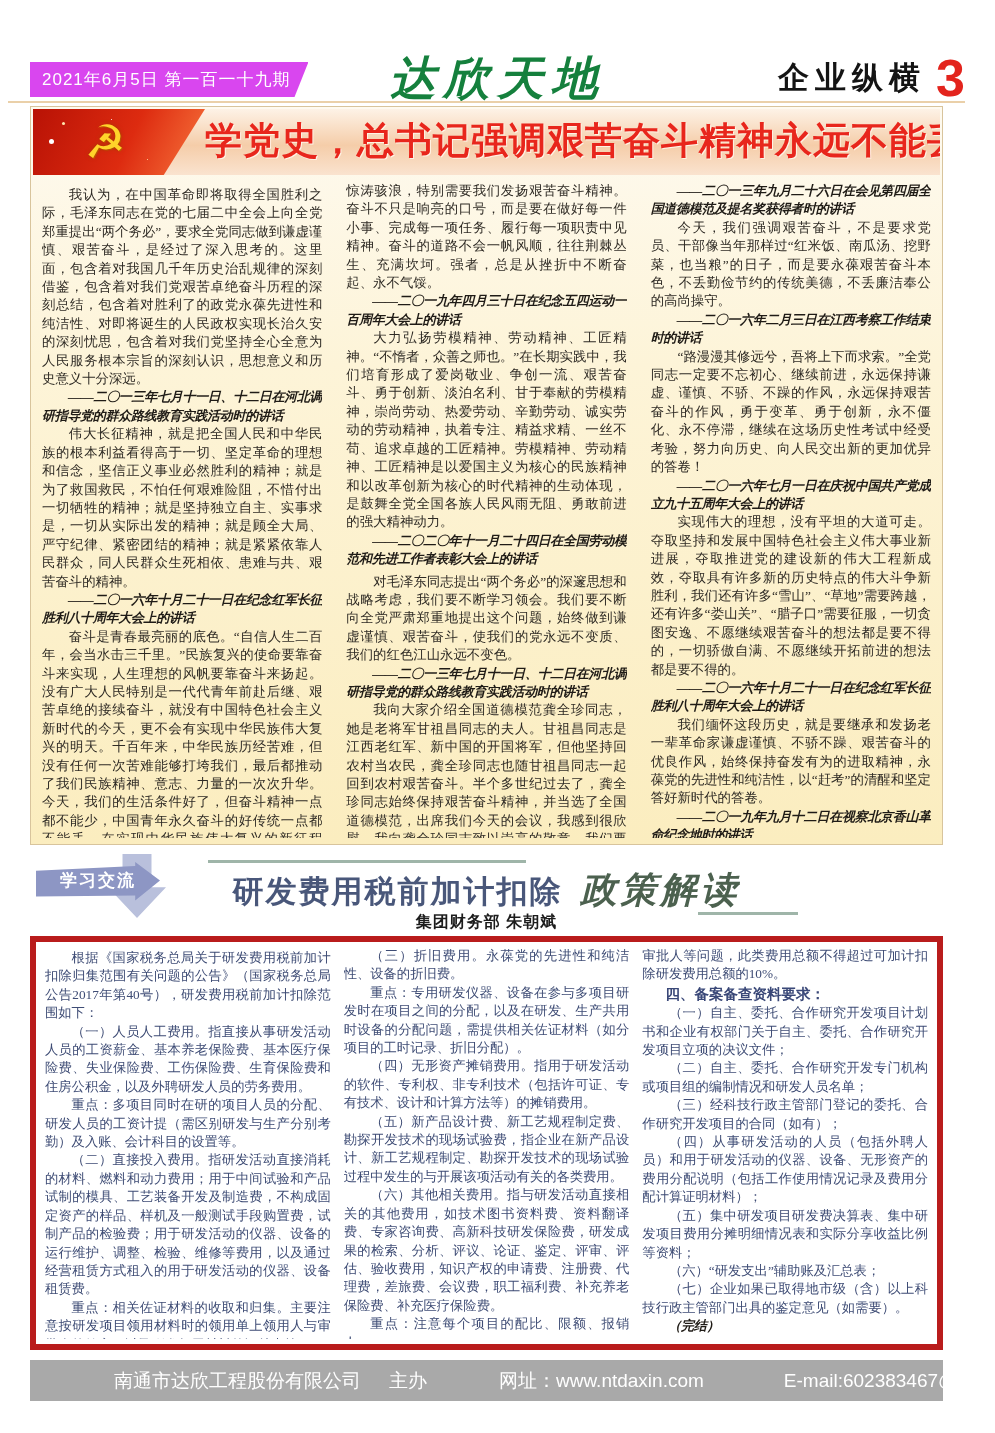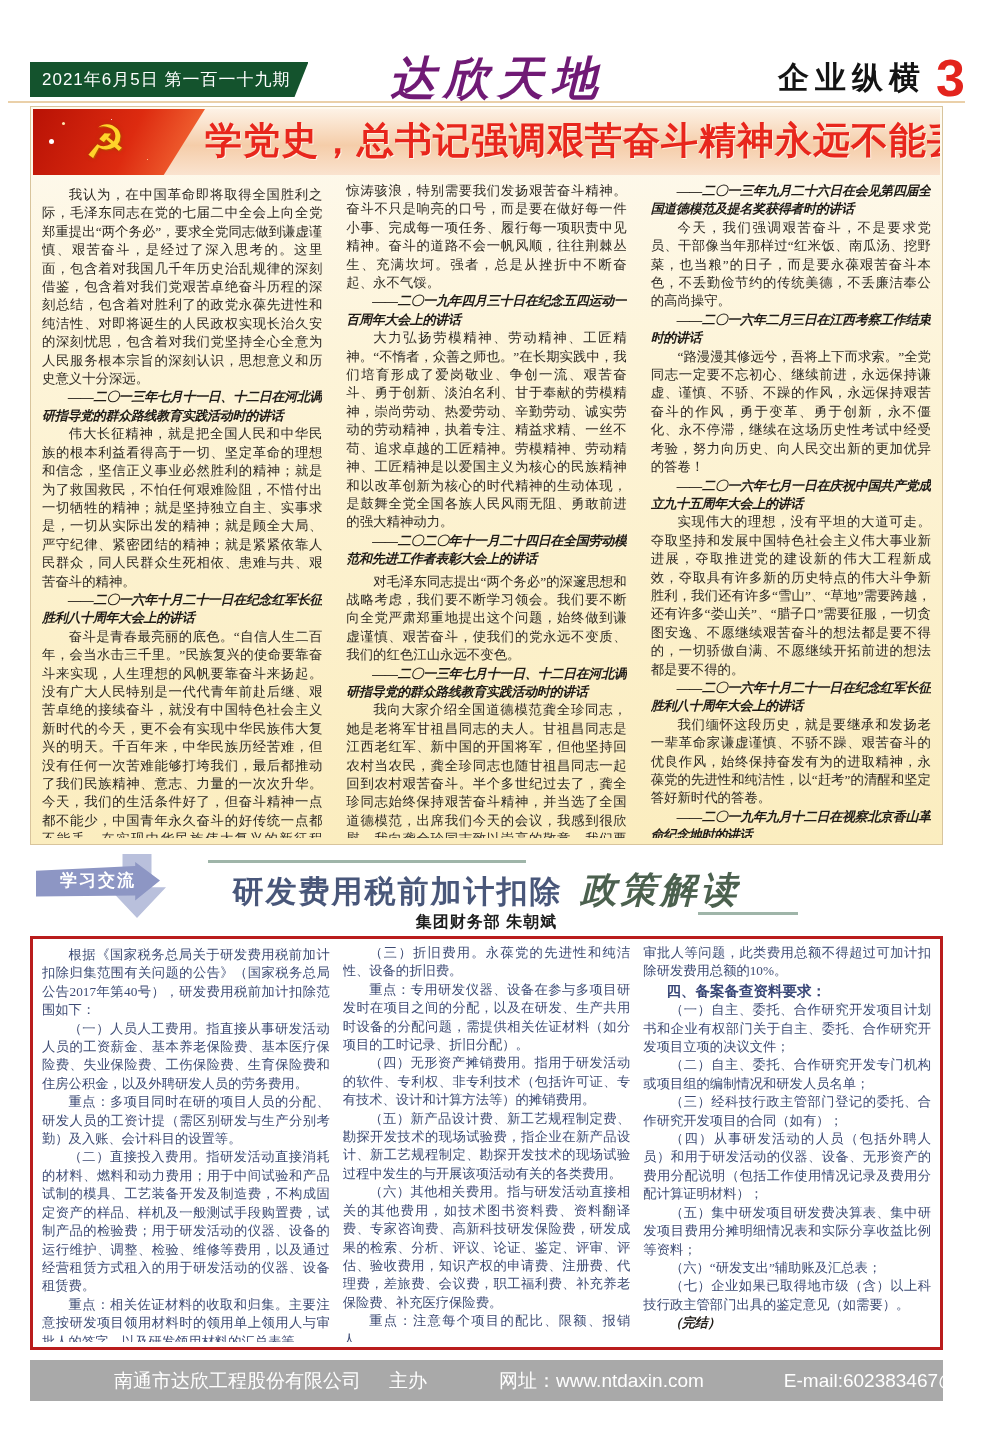--- a/index.html
+++ b/index.html
@@ -2,24 +2,24 @@
 <html><head>
 <meta charset="utf-8">
 <style>
   * { margin:0; padding:0; box-sizing:border-box; }
   html,body { background:#fff; }
   body { width:995px; height:1433px; font-family:"Liberation Serif","DejaVu Serif",serif; }
   .page { position:relative; width:995px; height:1433px; background:#fff; overflow:hidden; }
 
   
   .hdr { position:absolute; top:50px; left:30px; width:935px; height:50px; }
-  .hdr-date { position:absolute; left:0; top:12px; background:#14532d; color:#fff;
+  .hdr-date { position:absolute; left:0; top:12px; background:#d946ef; color:#fff;
       font-family:"Liberation Sans",sans-serif; font-size:17px; padding:6px 18px 6px 12px;
       clip-path:polygon(0 0,100% 0,95% 100%,0 100%); letter-spacing:1px; }
-  .hdr-mast { position:absolute; left:0; right:0; top:-2px; text-align:center; color:#701a75;
+  .hdr-mast { position:absolute; left:0; right:0; top:-2px; text-align:center; color:#15803d;
       font-size:46px; font-weight:bold; font-style:italic; letter-spacing:8px;
       font-family:"DejaVu Serif",serif; }
   .hdr-right { position:absolute; right:0; top:2px; white-space:nowrap; }
   .hdr-sec { font-size:31px; font-weight:bold; color:#141414; letter-spacing:6px;
       font-family:"Liberation Serif",serif; vertical-align:top; line-height:52px; }
   .hdr-num { font-size:52px; font-weight:bold; color:#e3241d;
       font-family:"Liberation Sans",sans-serif; margin-left:10px; line-height:52px; }
   .hdr-rule { position:absolute; top:101px; left:8px; width:957px; border-top:2px solid #eaCfa9;
       border-color:#ead0a9; }
 
@@ -74,21 +74,21 @@
   .sec2-title { position:absolute; left:0; right:0; top:16px; text-align:center; white-space:nowrap; }
   .t-main { font-size:31px; font-weight:bold; color:#49577a; letter-spacing:2px;
       font-family:"Liberation Serif",serif; }
   .t-script { font-size:36px; font-weight:bold; font-style:italic; color:#4c614f;
       font-family:"DejaVu Serif",serif; margin-left:14px; letter-spacing:4px; }
   .byline { position:absolute; left:0; right:0; top:62px; text-align:center; font-size:16px;
       font-weight:bold; color:#1c1c1c; font-family:"Liberation Sans",sans-serif; letter-spacing:1px; }
 
   
   .art2 { position:absolute; top:936px; left:30px; width:913px; height:414px;
-      border:3px solid #b91c1c; background:#fff; padding:5px 9px; }
+      border:6px solid #b91c1c; background:#fff; padding:5px 9px; }
   .art2-cols { display:flex; gap:13px; height:100%; }
   .art2 .col { color:#3e4c75; font-size:13.3px; line-height:18.4px; }
   .art2 .blk-h { color:#3a4878; font-weight:bold; font-family:"Liberation Sans",sans-serif;
       font-size:14.5px; text-indent:1.6em; margin:1px 0; white-space:nowrap; overflow:hidden; }
   .art2 .blk-c { font-size:13px; }
 
   
   .footer { position:absolute; top:1360px; left:30px; width:913px; height:41px; background:#a9a9a9;
       color:#fff; font-family:"Liberation Sans",sans-serif; font-size:19px; display:flex;
       align-items:center; padding:0 84px; white-space:nowrap; }

